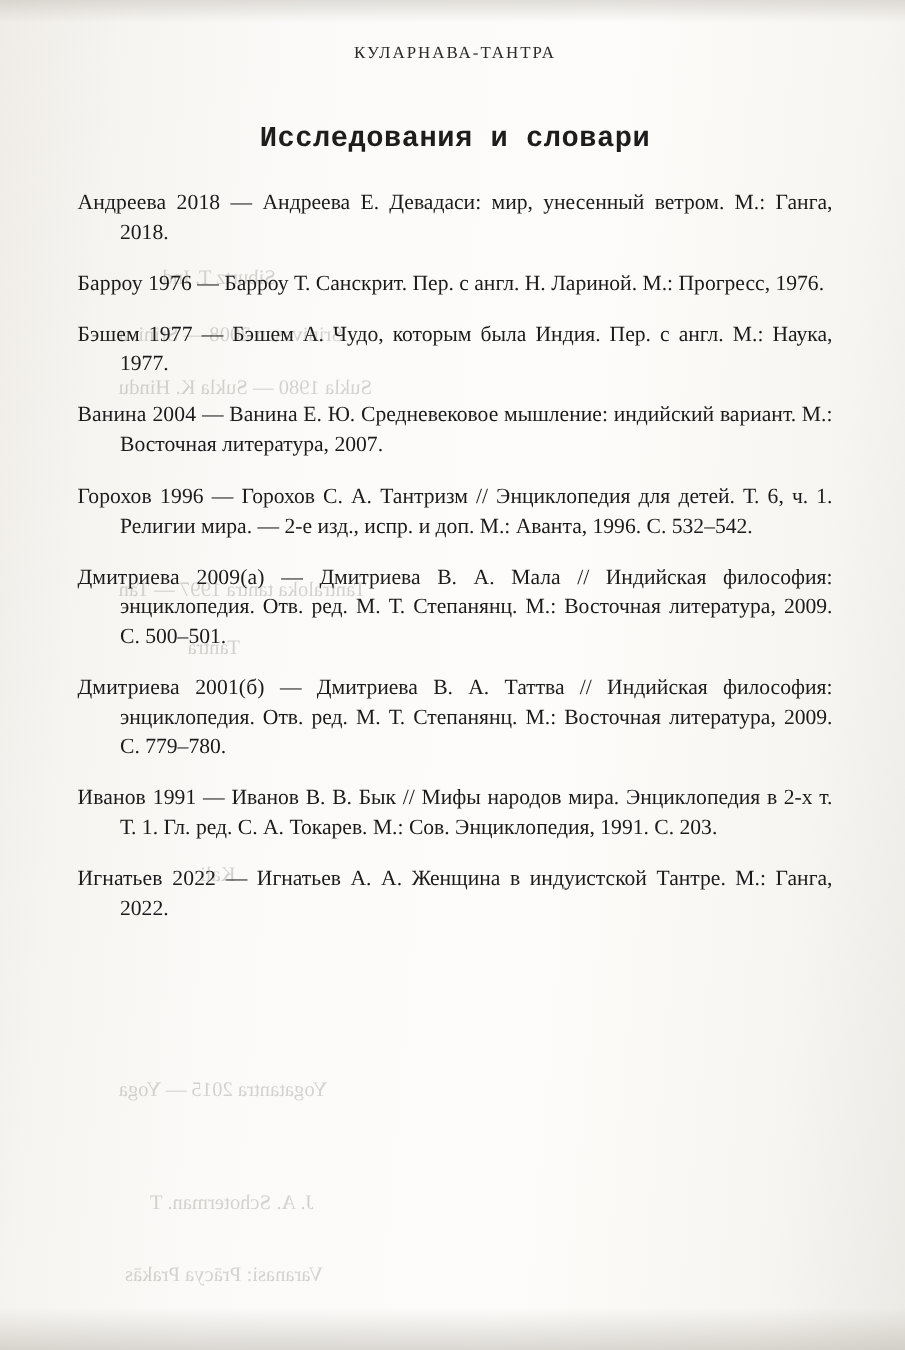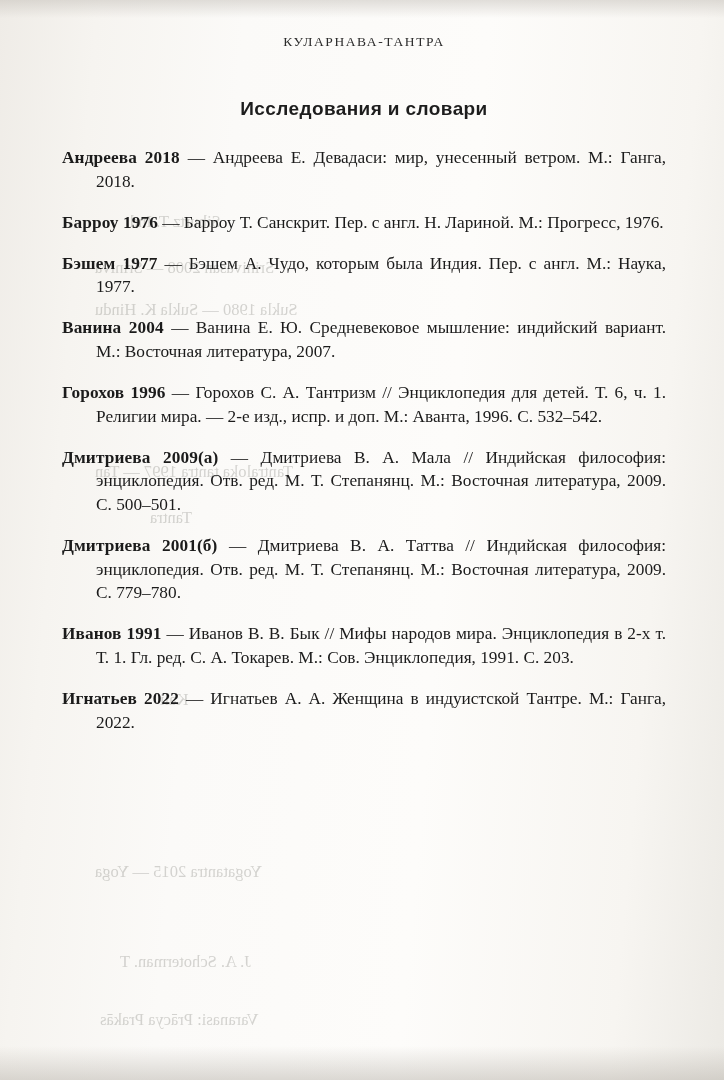--- a/index.html
+++ b/index.html
@@ -52,40 +52,40 @@
     letter-spacing: 1.6px;
     color: #2b2b2b;
     font-variant: small-caps;
     text-transform: uppercase;
     font-family: "Liberation Serif", serif;
     margin-bottom: 48px;
   }
 
   .section-title {
     text-align: center;
-    font-size: 19px;
+    font-size: 23px;
     color: #1d1d1d;
     letter-spacing: 0.4px;
     margin-bottom: 26px;
-    font-family: Liberation Sans, sans-serif;
+    font-family: Liberation Mono, monospace;
   }
 
   .entry {
     font-size: 17.3px;
     line-height: 1.37;
     color: #1b1b1b;
     text-align: justify;
     text-justify: inter-word;
     margin-bottom: 7.5px;
     padding-left: 34px;
     text-indent: -34px;
     hyphens: manual;
   }
   .entry .key {
-    font-weight: bold;
+    font-weight: normal;
     letter-spacing: 0.1px;
   }
 
   
   .ghost {
     position: absolute;
     z-index: 1;
     color: rgba(120,118,112,0.30);
     font-size: 16.5px;
     font-family: "Liberation Serif", serif;

